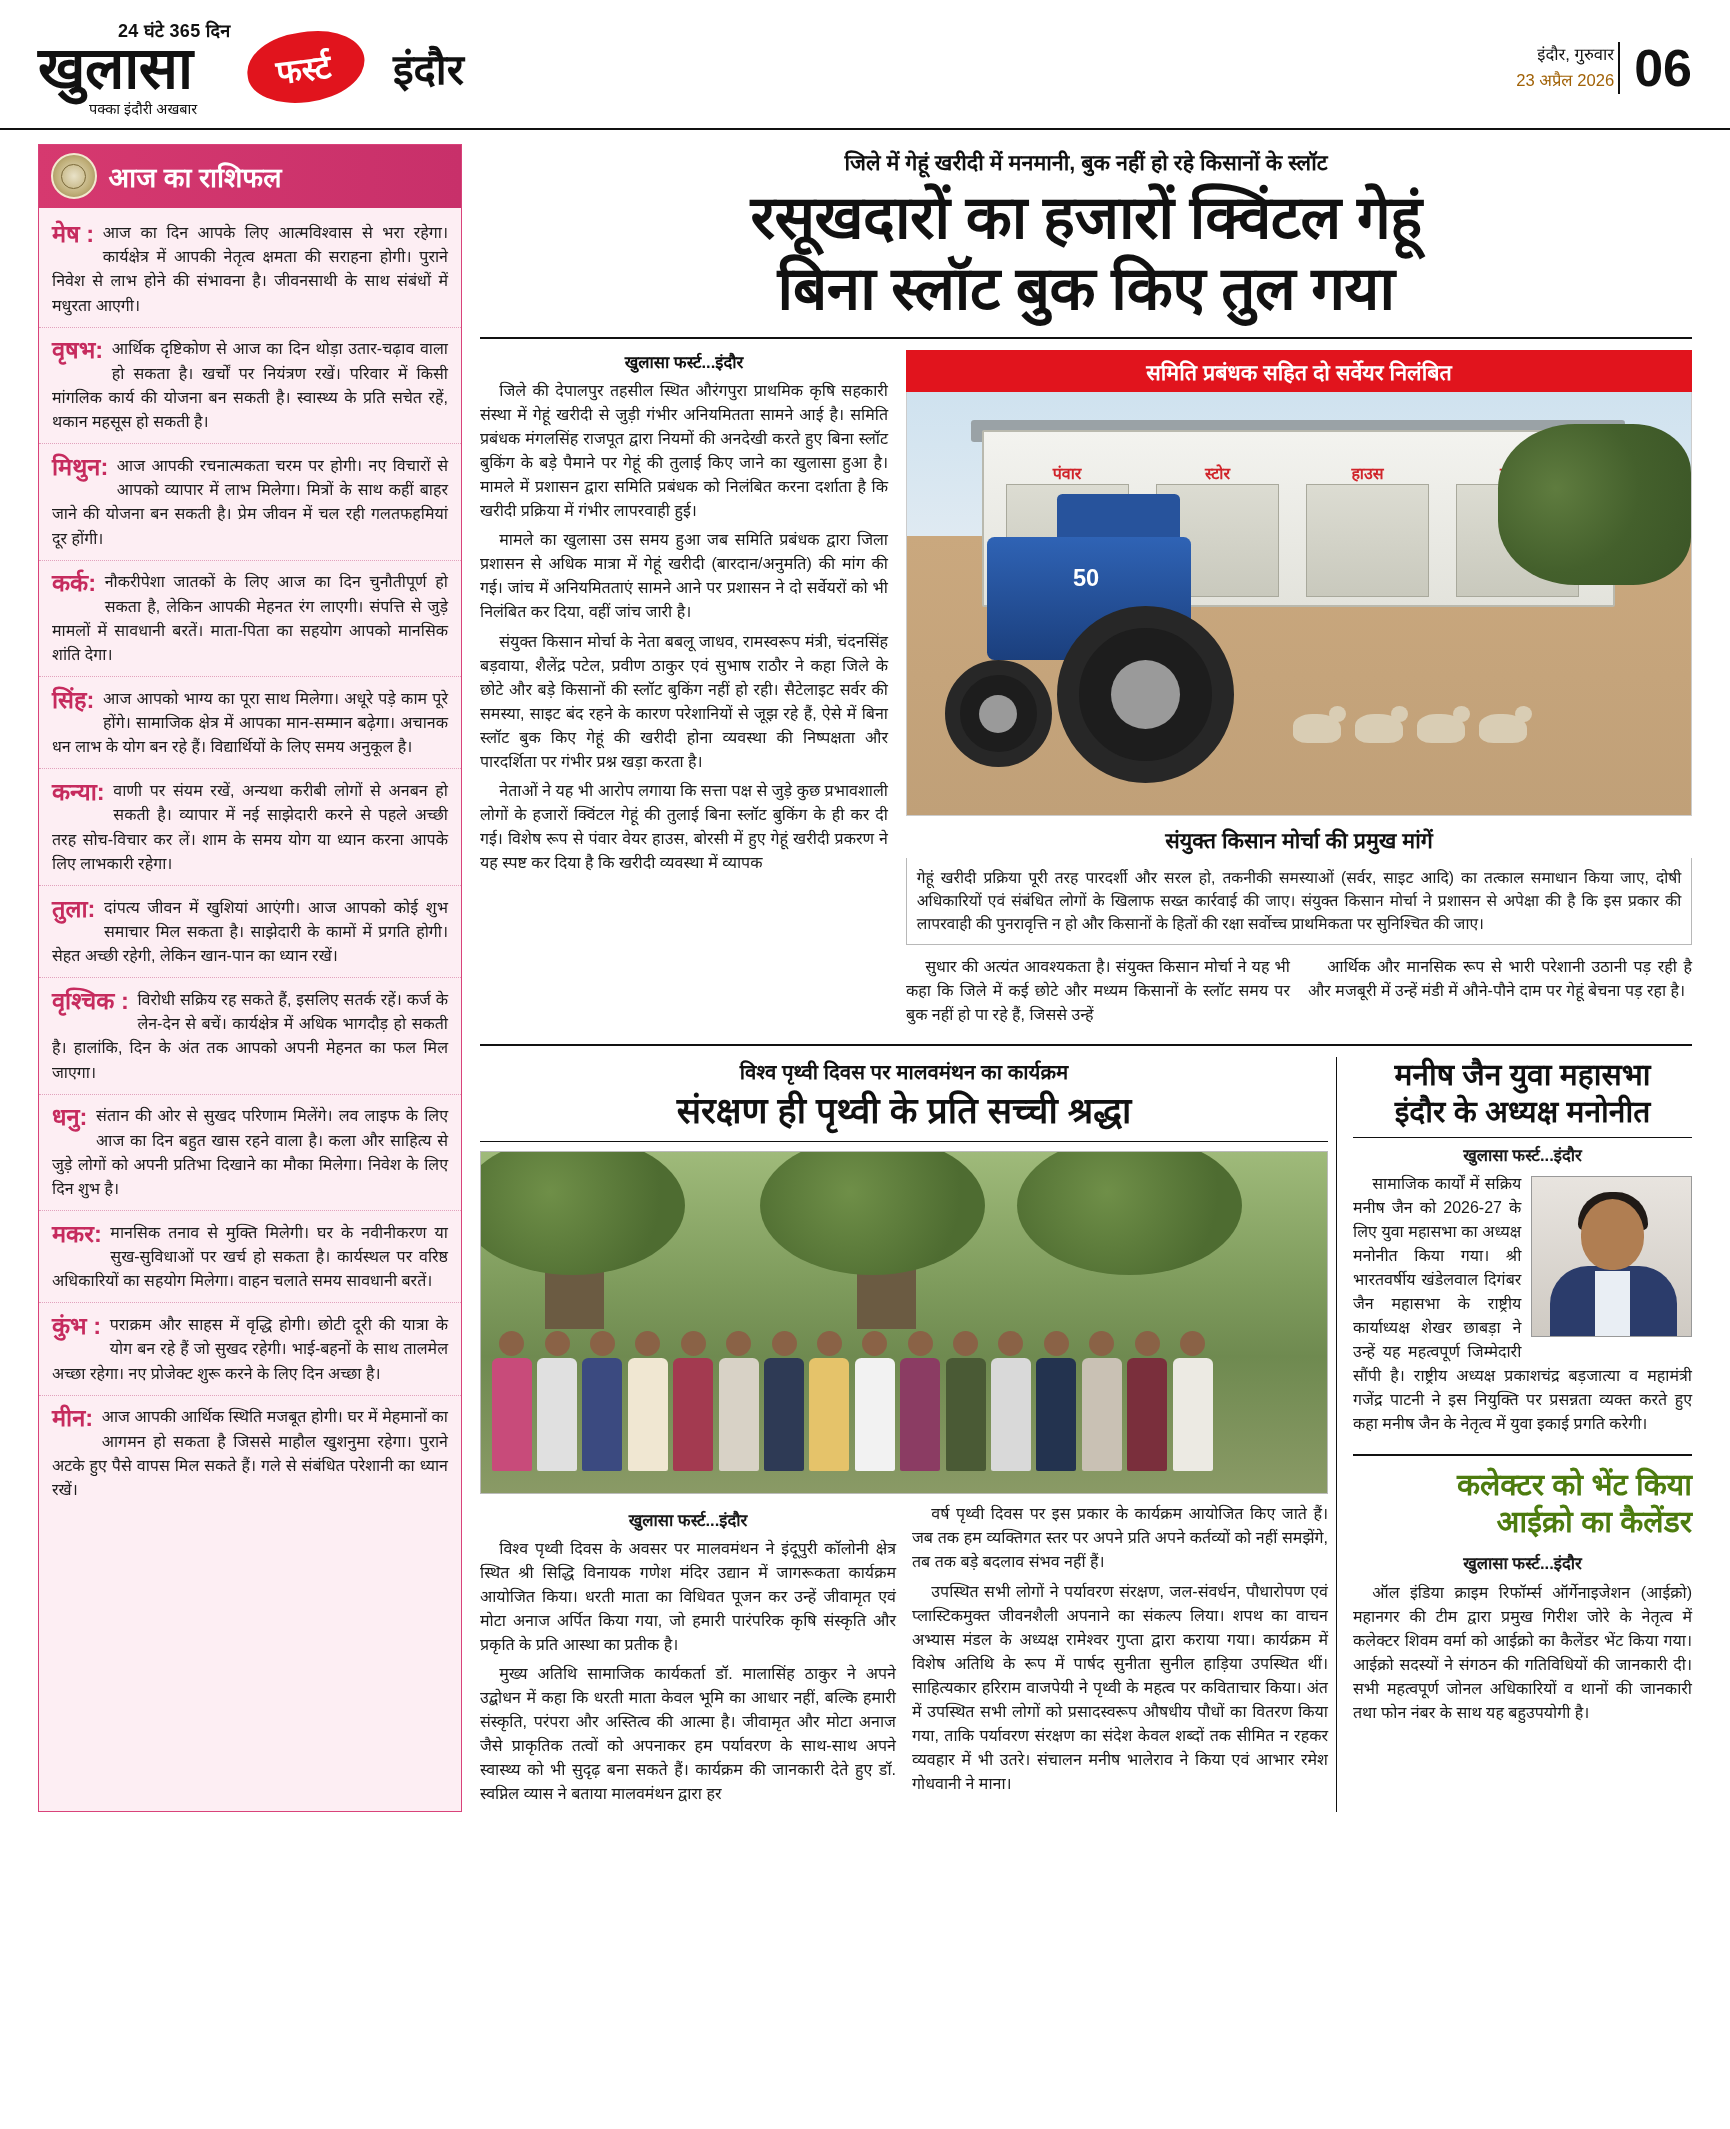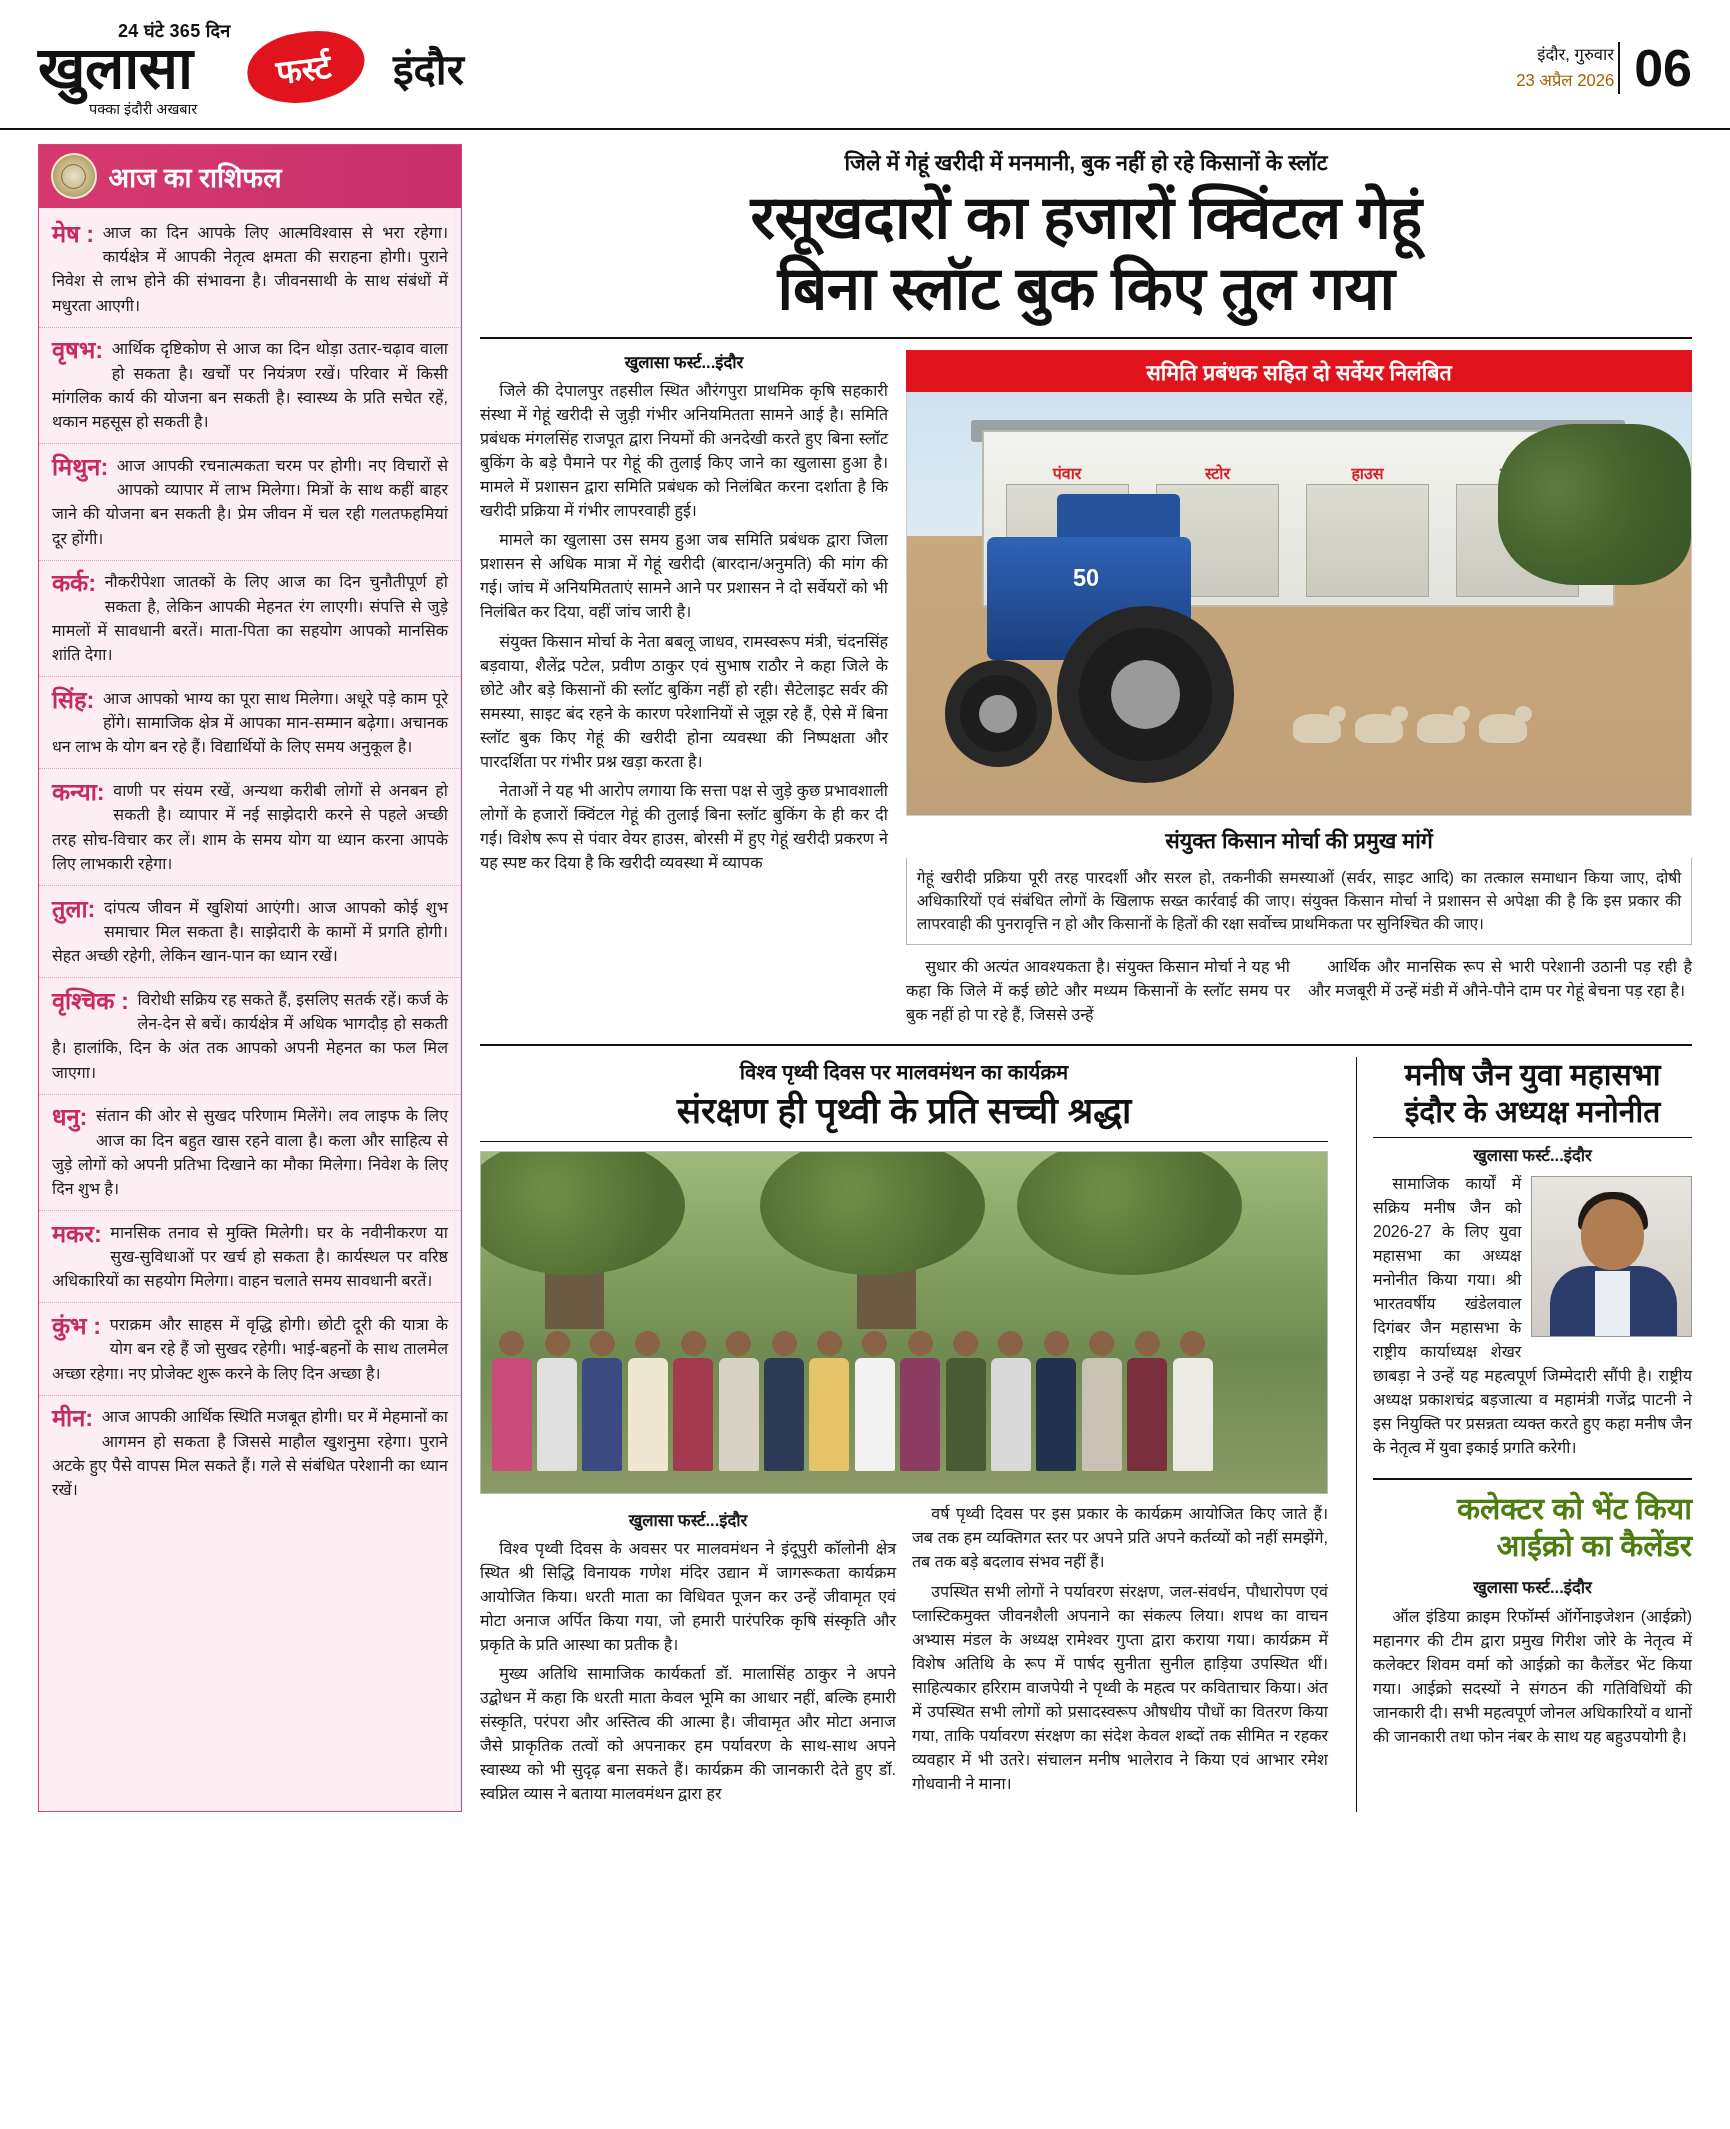--- a/index.html
+++ b/index.html
@@ -184,21 +184,21 @@
   }
   .demands-box { border: 1.6px solid #b8b8b8; border-top: none; padding: 7.5px 9.7px 8.6px 9.7px; }
   .demands-box p { font-size: 15.6px; line-height: 1.5; text-align: justify; margin:0; }
 
   .lower-cols { display:flex; gap: 18px; padding-top: 9.7px; }
   .lower-col { flex:1; min-width: 0; }
 
   .divider-thick { border-top: 2.1px solid #111; margin: 11.8px 0 0 0; }
 
   
-  .bottom { display:flex; gap: 28px; padding-top: 10.7px; }
+  .bottom { display:flex; gap: 8px; padding-top: 10.7px; }
   .bottom-left { width: 848px; flex:none; }
   .bottom-right { flex: 1; min-width: 0; border-left: 1.6px solid #111; padding-left: 16px; }
 
   .sub-kicker { text-align:center; font-size: 20.4px; font-weight:bold; color:#111; }
   .sub-headline {
     text-align:center; font-size: 36px; font-weight:bold; color:#111; line-height:1.2;
     padding: 4.3px 0 8.6px 0; border-bottom: 1.6px solid #111;
   }
 
   

